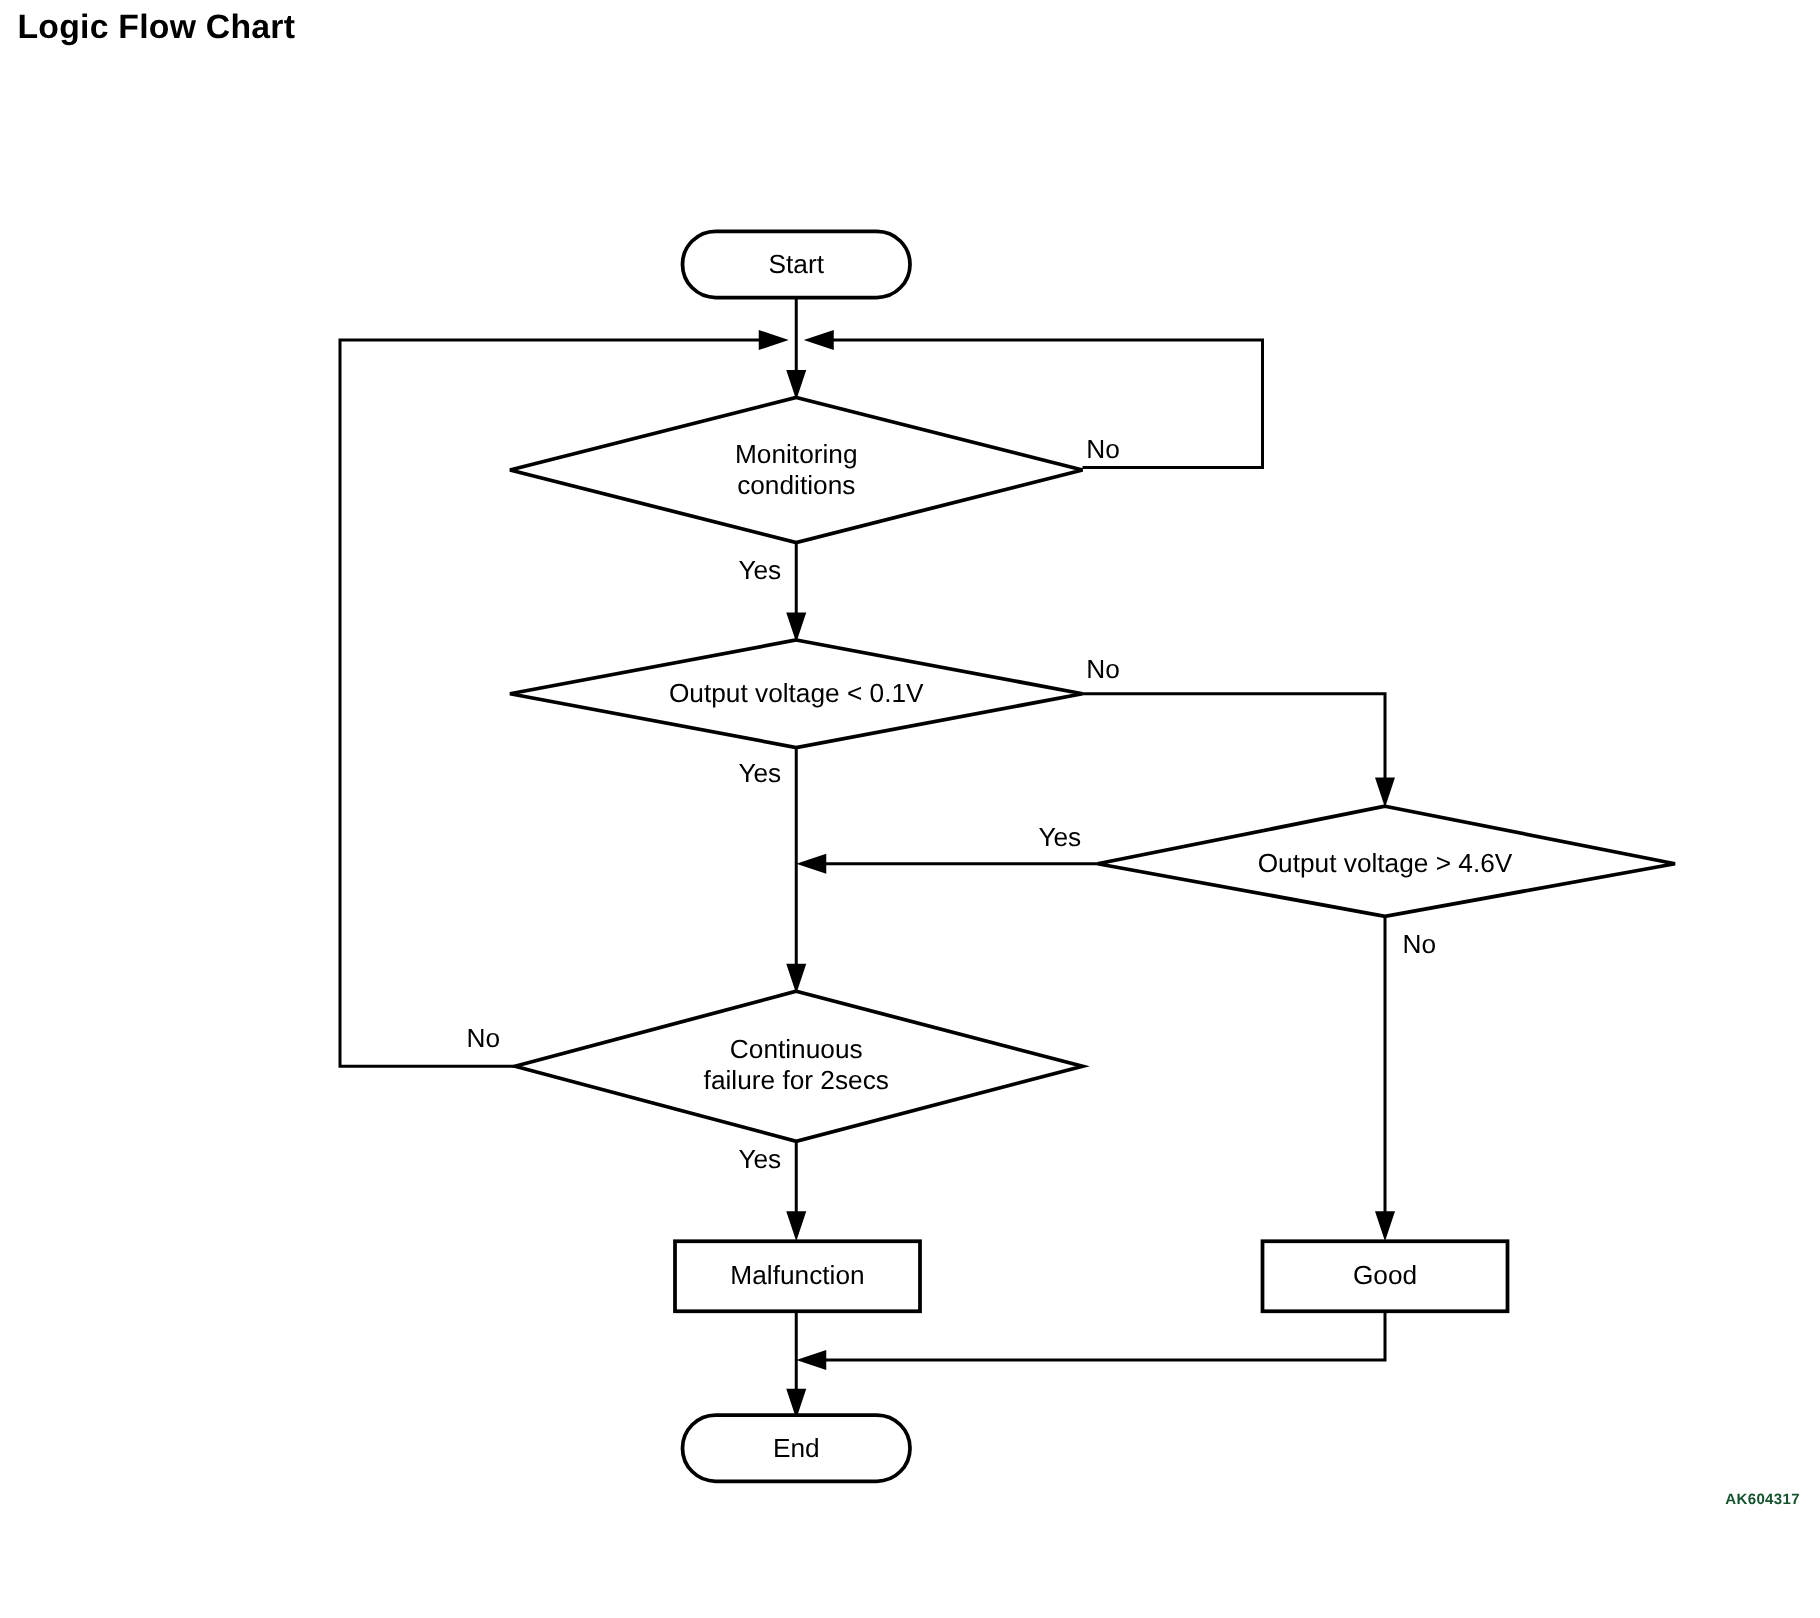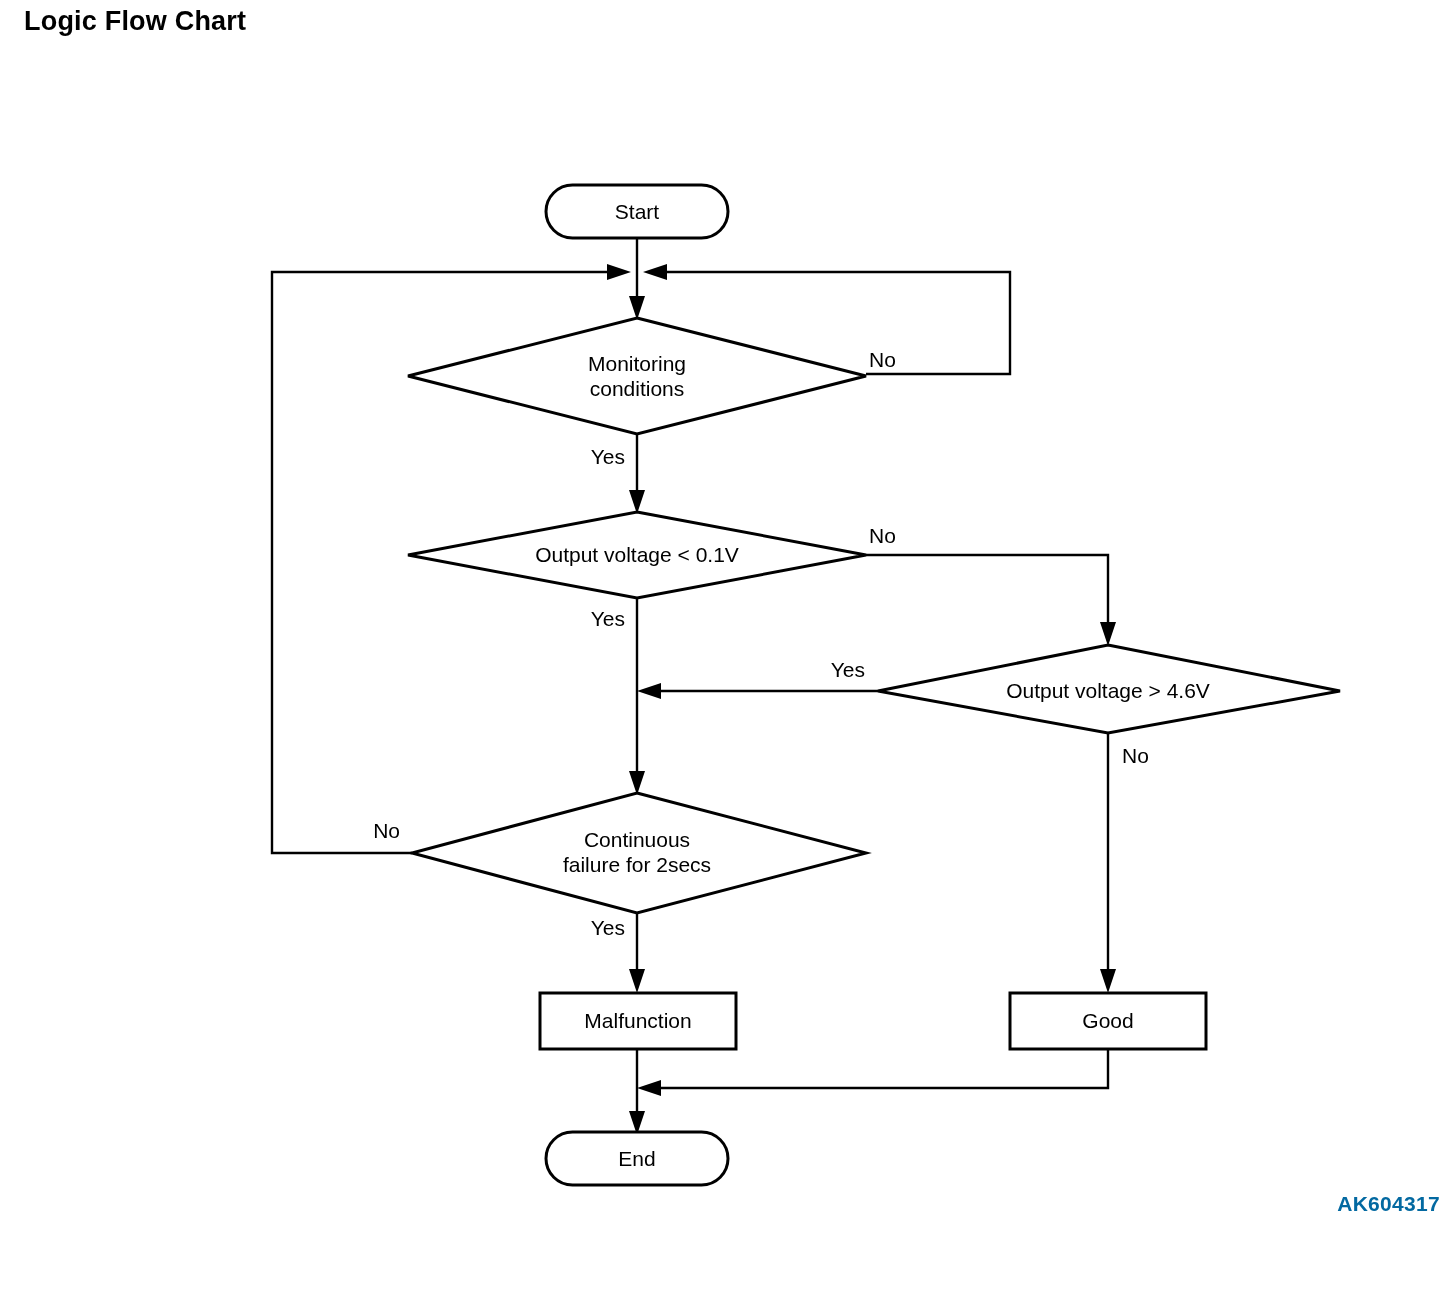--- a/index.html
+++ b/index.html
@@ -9,35 +9,35 @@
   }
   body {
     width: 1456px;
     height: 1294px;
     position: relative;
     font-family: "Liberation Sans", sans-serif;
     overflow: hidden;
   }
   #page-title {
     position: absolute;
-    left: 24px;
+    left: 14px;
     top: 6px;
     font-size: 27px;
     font-weight: bold;
     color: #000000;
     letter-spacing: 0.2px;
     font-family: "Liberation Sans", sans-serif;
   }
   #ref-code {
     position: absolute;
     right: 16px;
     top: 1192px;
-    font-size: 21px;
+    font-size: 12px;
     font-weight: bold;
-    color: #0369a1;
+    color: #14532d;
     font-family: "Liberation Sans", sans-serif;
     letter-spacing: 0.3px;
   }
   #flow-svg {
     position: absolute;
     left: 0;
     top: 0;
   }
   .shape-outline {
     fill: #ffffff;

